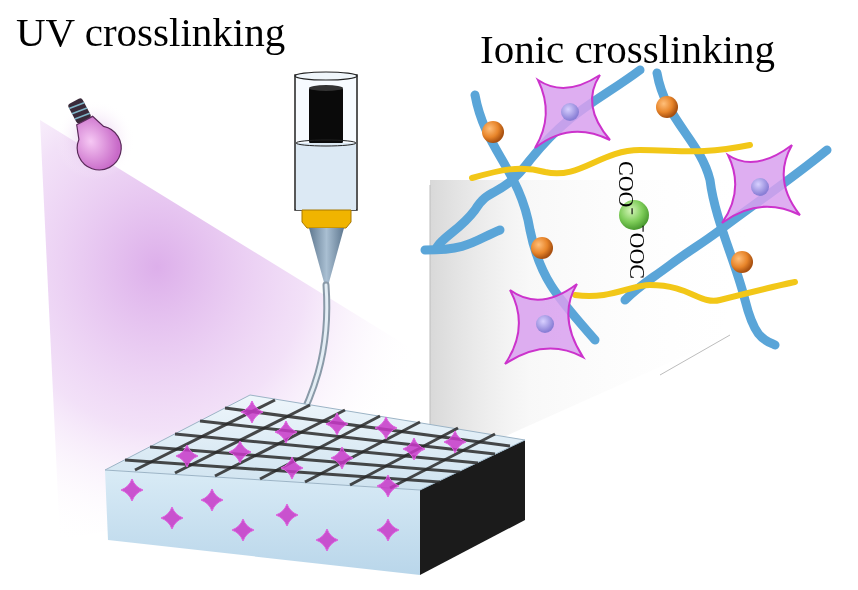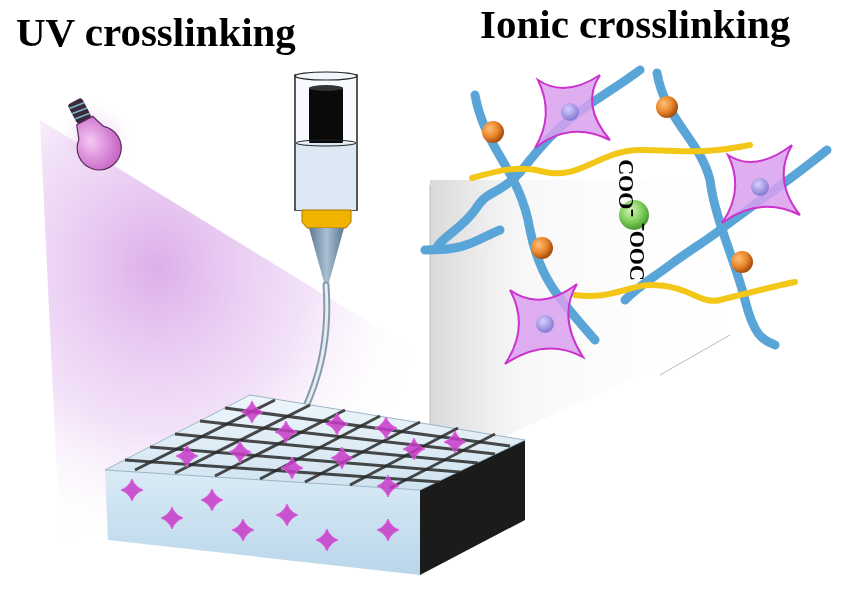--- a/index.html
+++ b/index.html
@@ -1,19 +1,19 @@
 <!DOCTYPE html>
 <html><head>
 <meta charset="utf-8">
 <style>
   html, body { margin: 0; padding: 0; background: #ffffff; }
-  #root { position: relative; width: 858px; height: 590px; overflow: hidden; background: #ffffff; font-family: "Liberation Serif", serif; font-weight: bold; }
+  #root { position: relative; width: 858px; height: 590px; overflow: hidden; background: #ffffff; font-family: "Liberation Serif", serif; }
   .title { position: absolute; font-family: "Liberation Serif", serif; font-size: 41px; color: #000; white-space: nowrap; line-height: 1; }
   #title-uv { left: 16px; top: 12px; }
-  #title-ionic { left: 480px; top: 4px; text-align: center; }
+  #title-ionic { left: 480px; top: 29px; text-align: center; }
   svg { position: absolute; left: 0; top: 0; }
   .ion-label { position: absolute; font-family: "Liberation Serif", serif; font-size: 22px; color: #000; white-space: nowrap; line-height: 1; }
 </style>
 </head>
 <body>
 
 <div id="root">
 
   <div id="title-uv" class="title">UV crosslinking</div>
   <div id="title-ionic" class="title">Ionic crosslinking</div>

